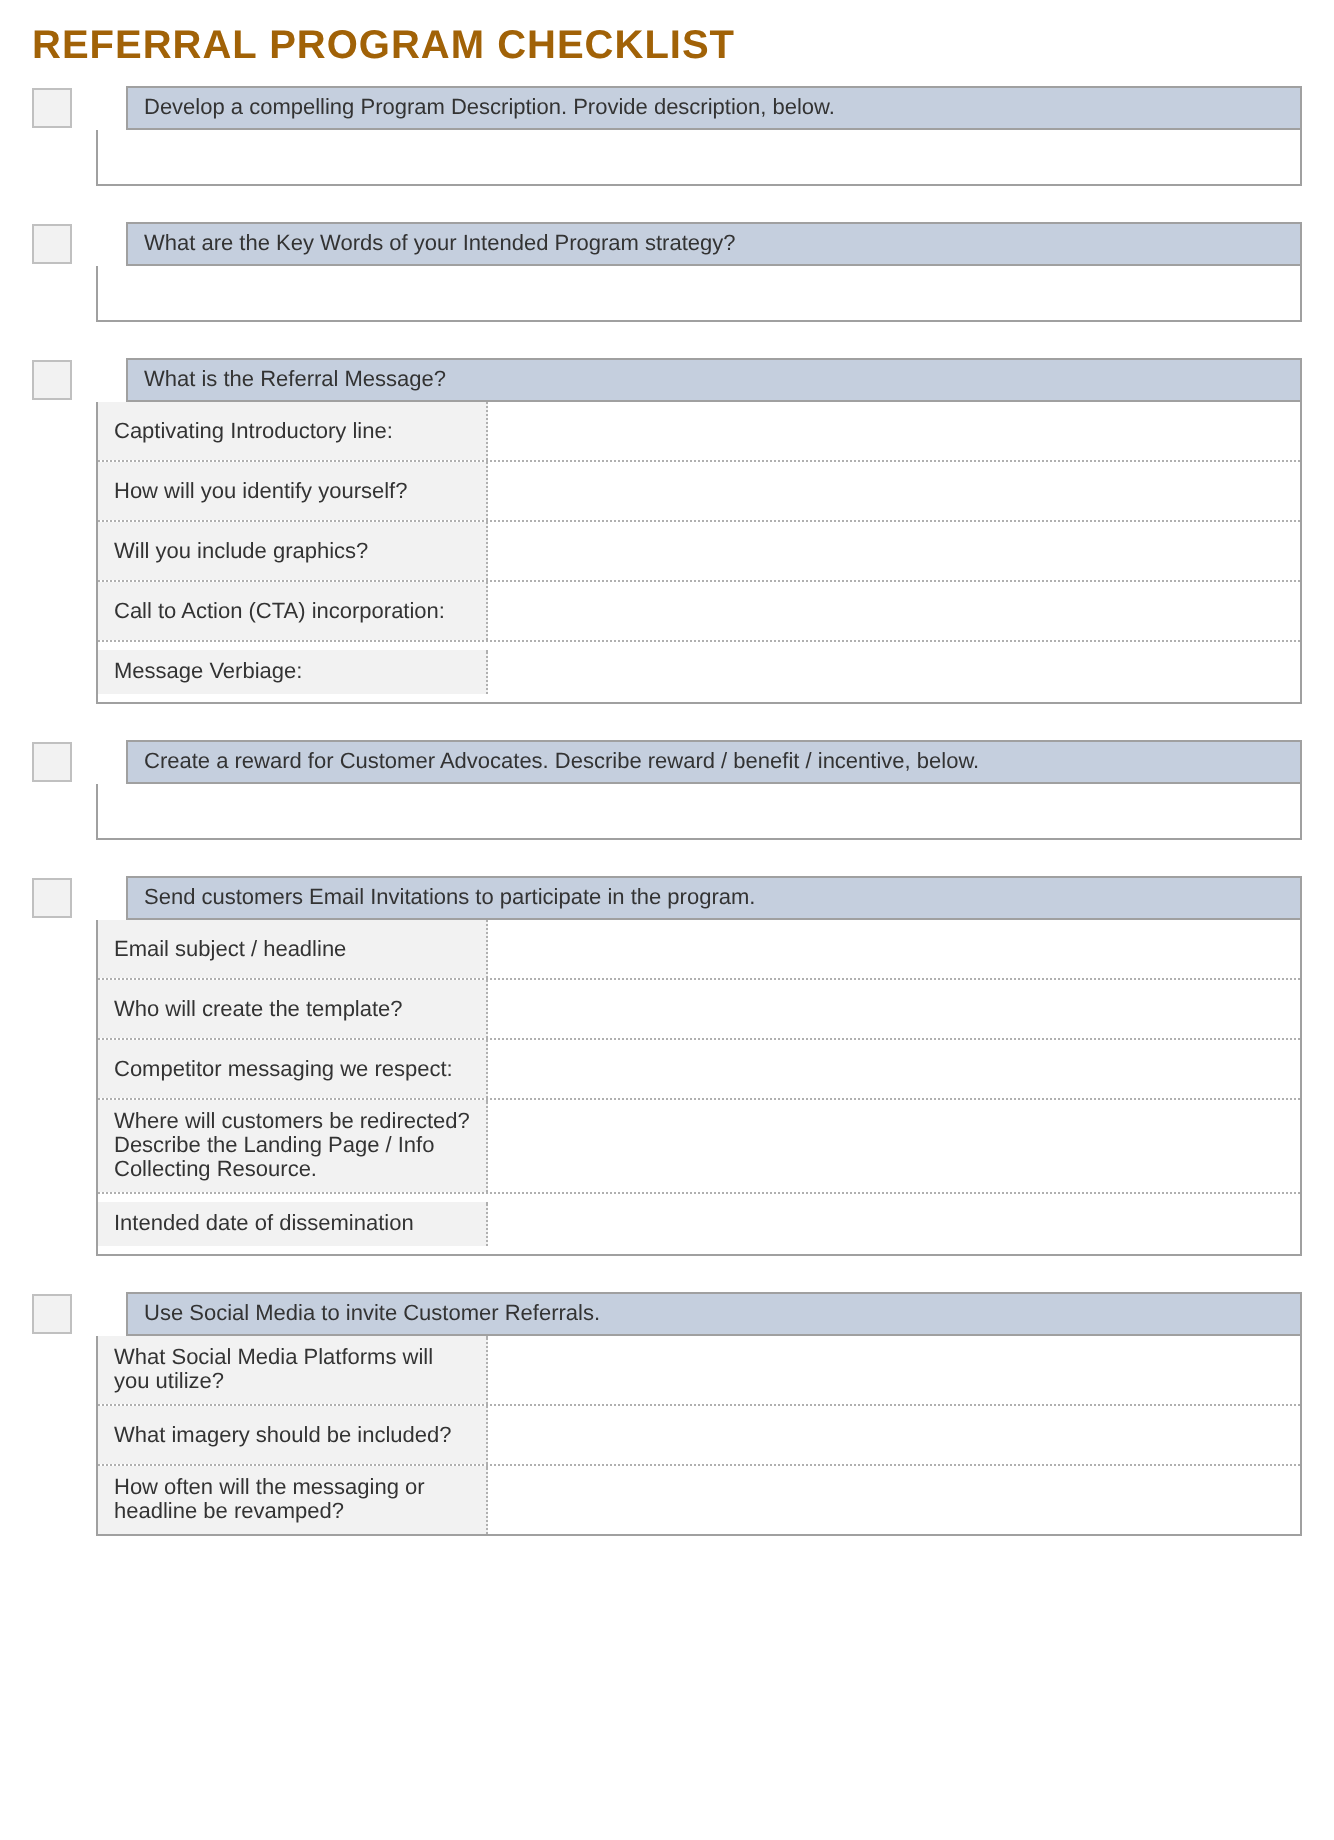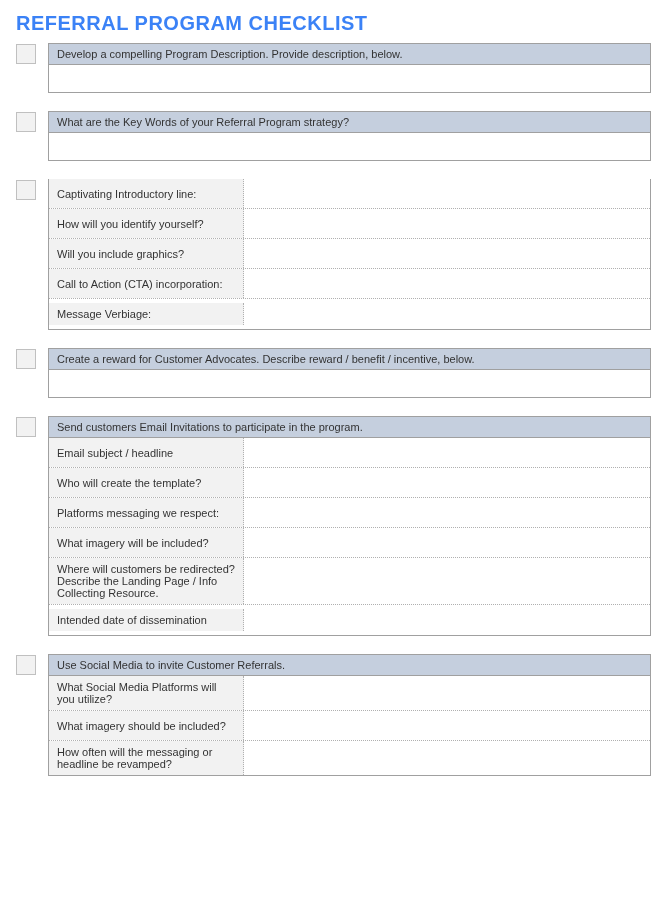--- a/index.html
+++ b/index.html
@@ -8,21 +8,21 @@
     padding: 12px 16px;
     background: #ffffff;
     font-family: "Century Gothic", "Avant Garde", "Futura", Arial, sans-serif;
     color: #333;
     width: 667px;
   }
   .page-title {
     font-size: 20px;
     font-weight: 700;
     letter-spacing: 0.5px;
-    color: #3b82f6;
+    color: #a16207;
     margin: 0 0 8px 0;
   }
   .section {
     display: flex;
     align-items: flex-start;
     margin-bottom: 18px;
   }
   .checkbox {
     width: 20px;
     height: 20px;
@@ -34,20 +34,21 @@
   }
   .section-body {
     flex: 1;
   }
   .header-row {
     background: #c5cfde;
     border: 1px solid #a0a0a0;
     padding: 4px 8px;
     font-size: 11px;
     color: #333;
+    margin-left: 15px;
   }
   .input-area {
     border: 1px solid #a0a0a0;
     border-top: none;
     height: 28px;
     background: #ffffff;
   }
   .sub-table {
     border: 1px solid #a0a0a0;
     border-top: none;
@@ -83,27 +84,28 @@
     <div class="section">
       <div class="checkbox"></div>
       <div class="section-body">
         <div class="header-row">Develop a compelling Program Description.  Provide description, below.</div>
         <div class="input-area"></div>
       </div>
     </div>
     <div class="section">
       <div class="checkbox"></div>
       <div class="section-body">
-        <div class="header-row">What are the Key Words of your Referral Program strategy?</div>
+        <div class="header-row">What are the Key Words of your Intended Program strategy?</div>
         <div class="input-area"></div>
       </div>
     </div>
     <div class="section">
       <div class="checkbox"></div>
       <div class="section-body">
+        <div class="header-row">What is the Referral Message?</div>
         <div class="sub-table">
           <div class="sub-row">
             <div class="sub-label">Captivating Introductory line:</div>
             <div class="sub-value"></div>
           </div>
           <div class="sub-row">
             <div class="sub-label">How will you identify yourself?</div>
             <div class="sub-value"></div>
           </div>
           <div class="sub-row">
@@ -135,25 +137,21 @@
         <div class="sub-table">
           <div class="sub-row">
             <div class="sub-label">Email subject / headline</div>
             <div class="sub-value"></div>
           </div>
           <div class="sub-row">
             <div class="sub-label">Who will create the template?</div>
             <div class="sub-value"></div>
           </div>
           <div class="sub-row">
-            <div class="sub-label">Platforms messaging we respect:</div>
-            <div class="sub-value"></div>
-          </div>
-          <div class="sub-row">
-            <div class="sub-label">What imagery will be included?</div>
+            <div class="sub-label">Competitor messaging we respect:</div>
             <div class="sub-value"></div>
           </div>
           <div class="sub-row">
             <div class="sub-label">Where will customers be redirected? Describe the Landing Page / Info Collecting Resource.</div>
             <div class="sub-value"></div>
           </div>
           <div class="sub-row">
             <div class="sub-label">Intended date of dissemination</div>
             <div class="sub-value"></div>
           </div>

